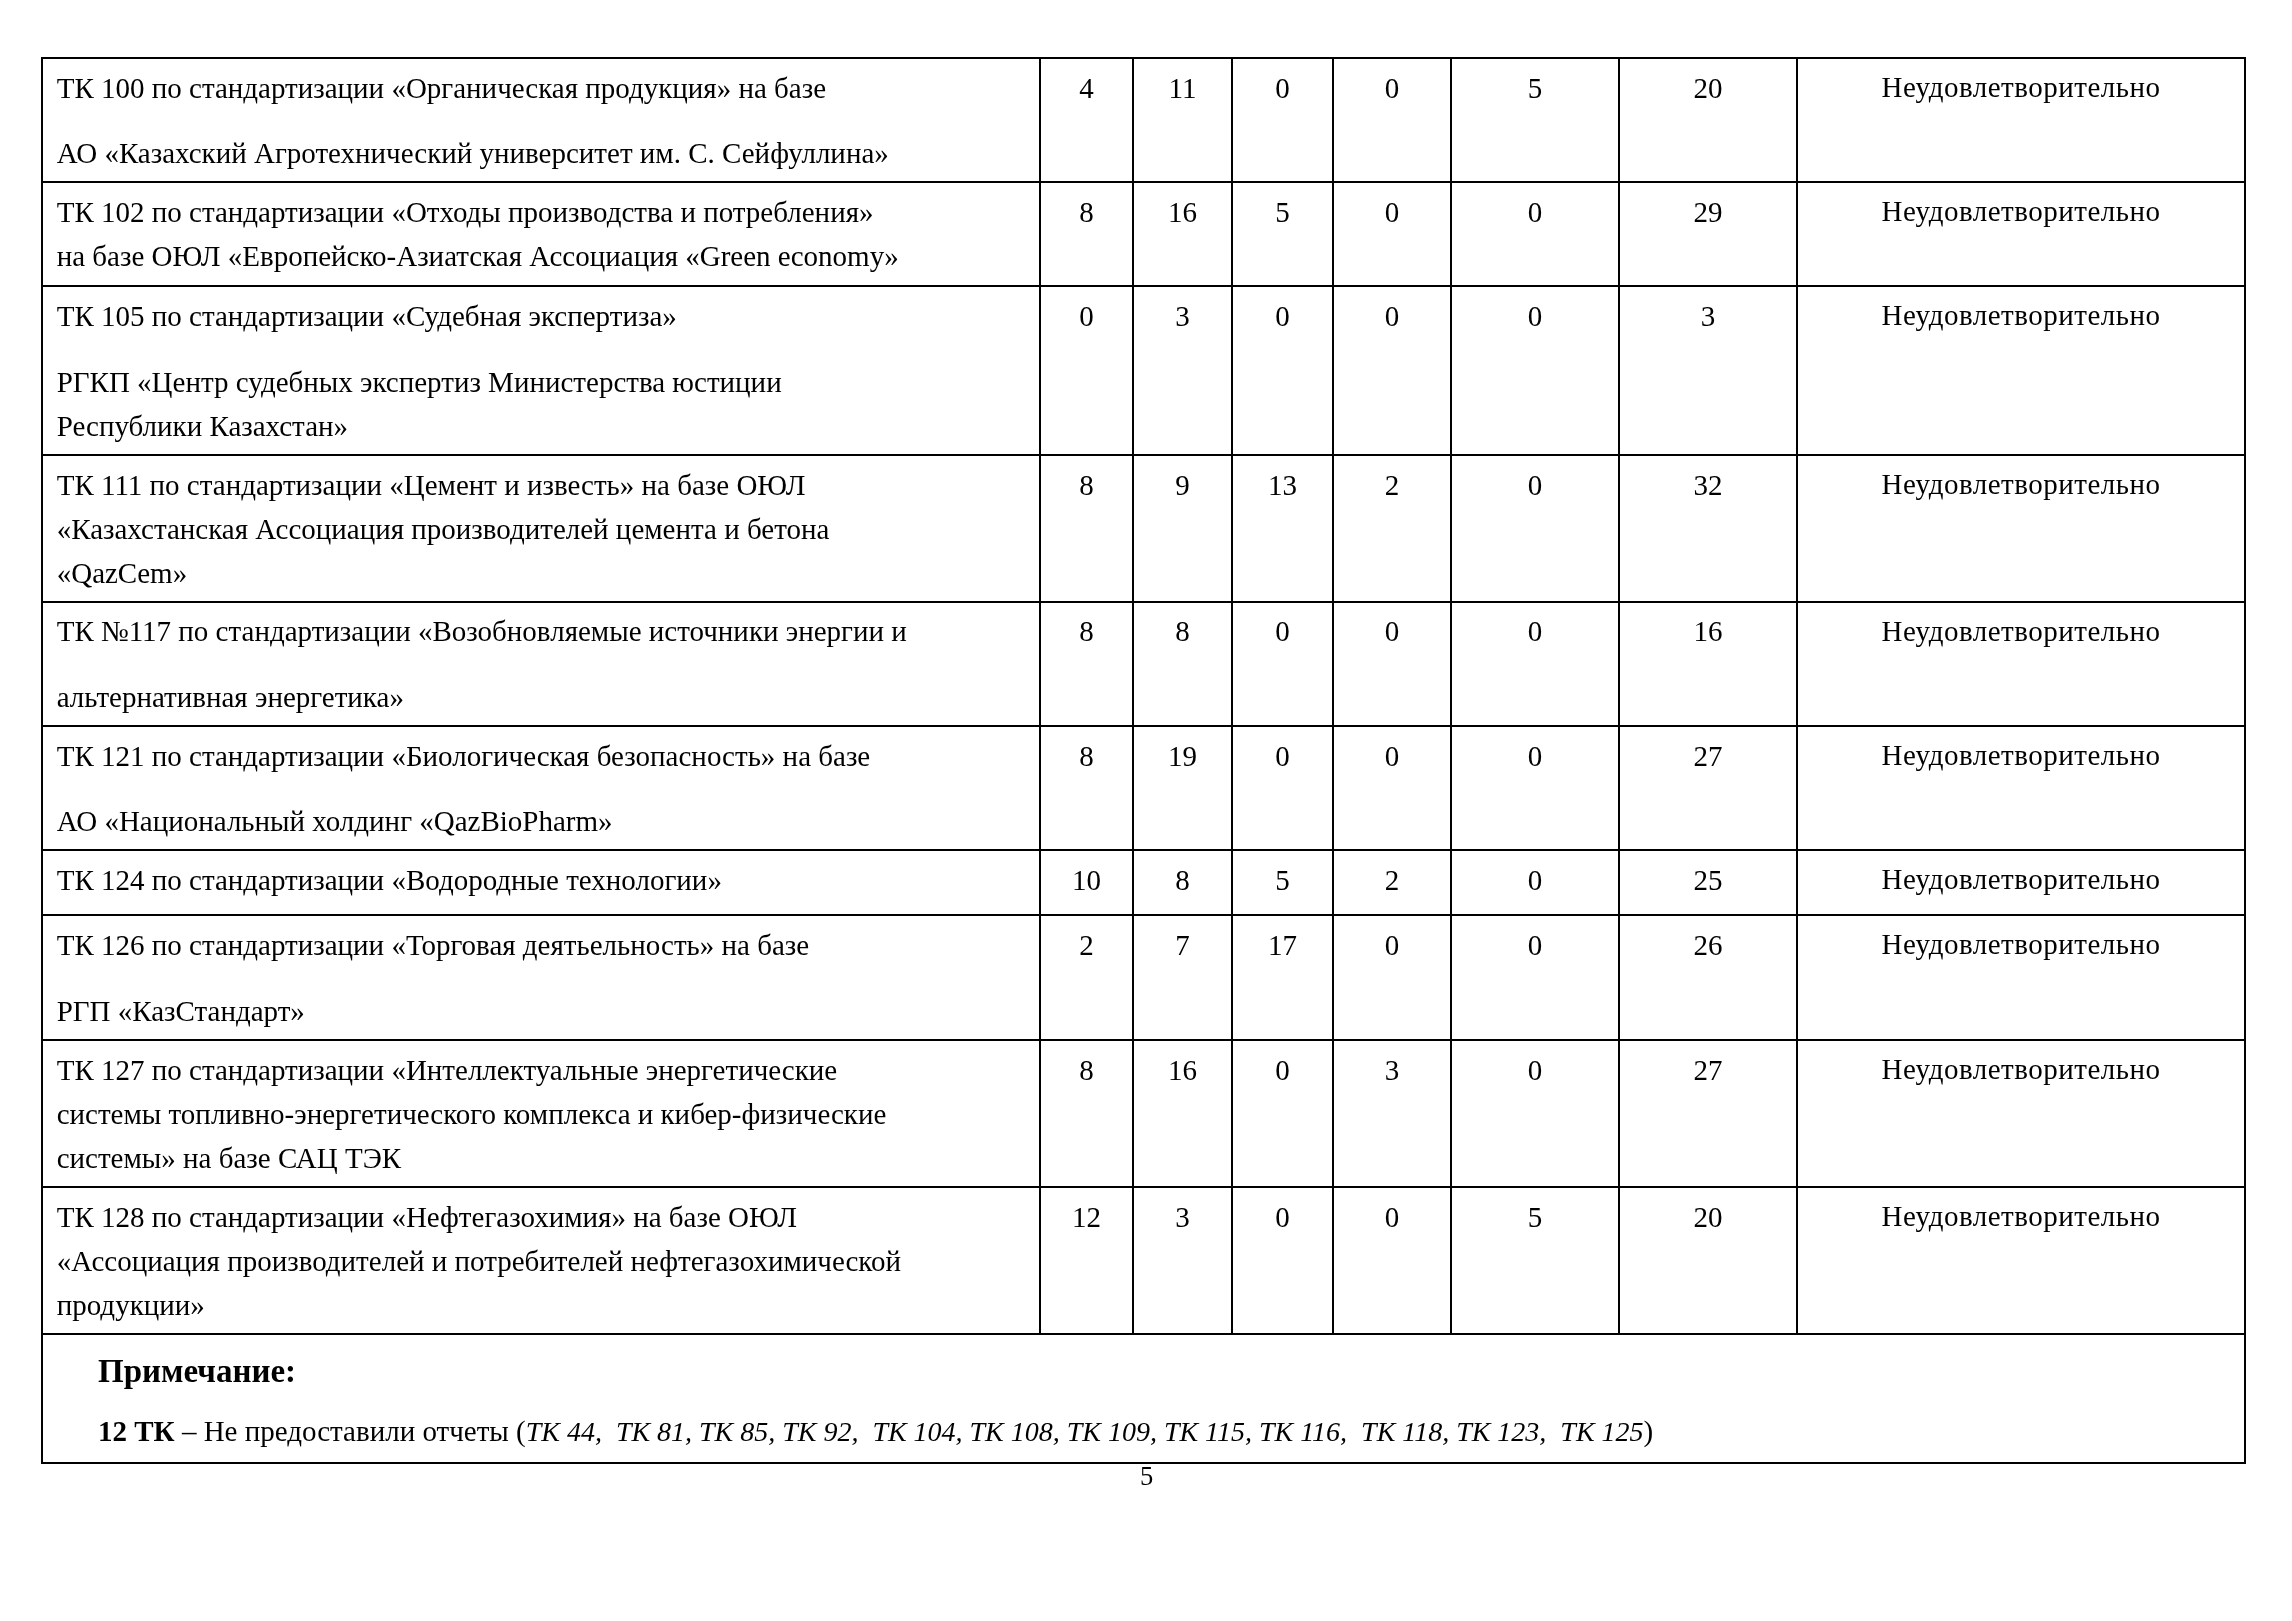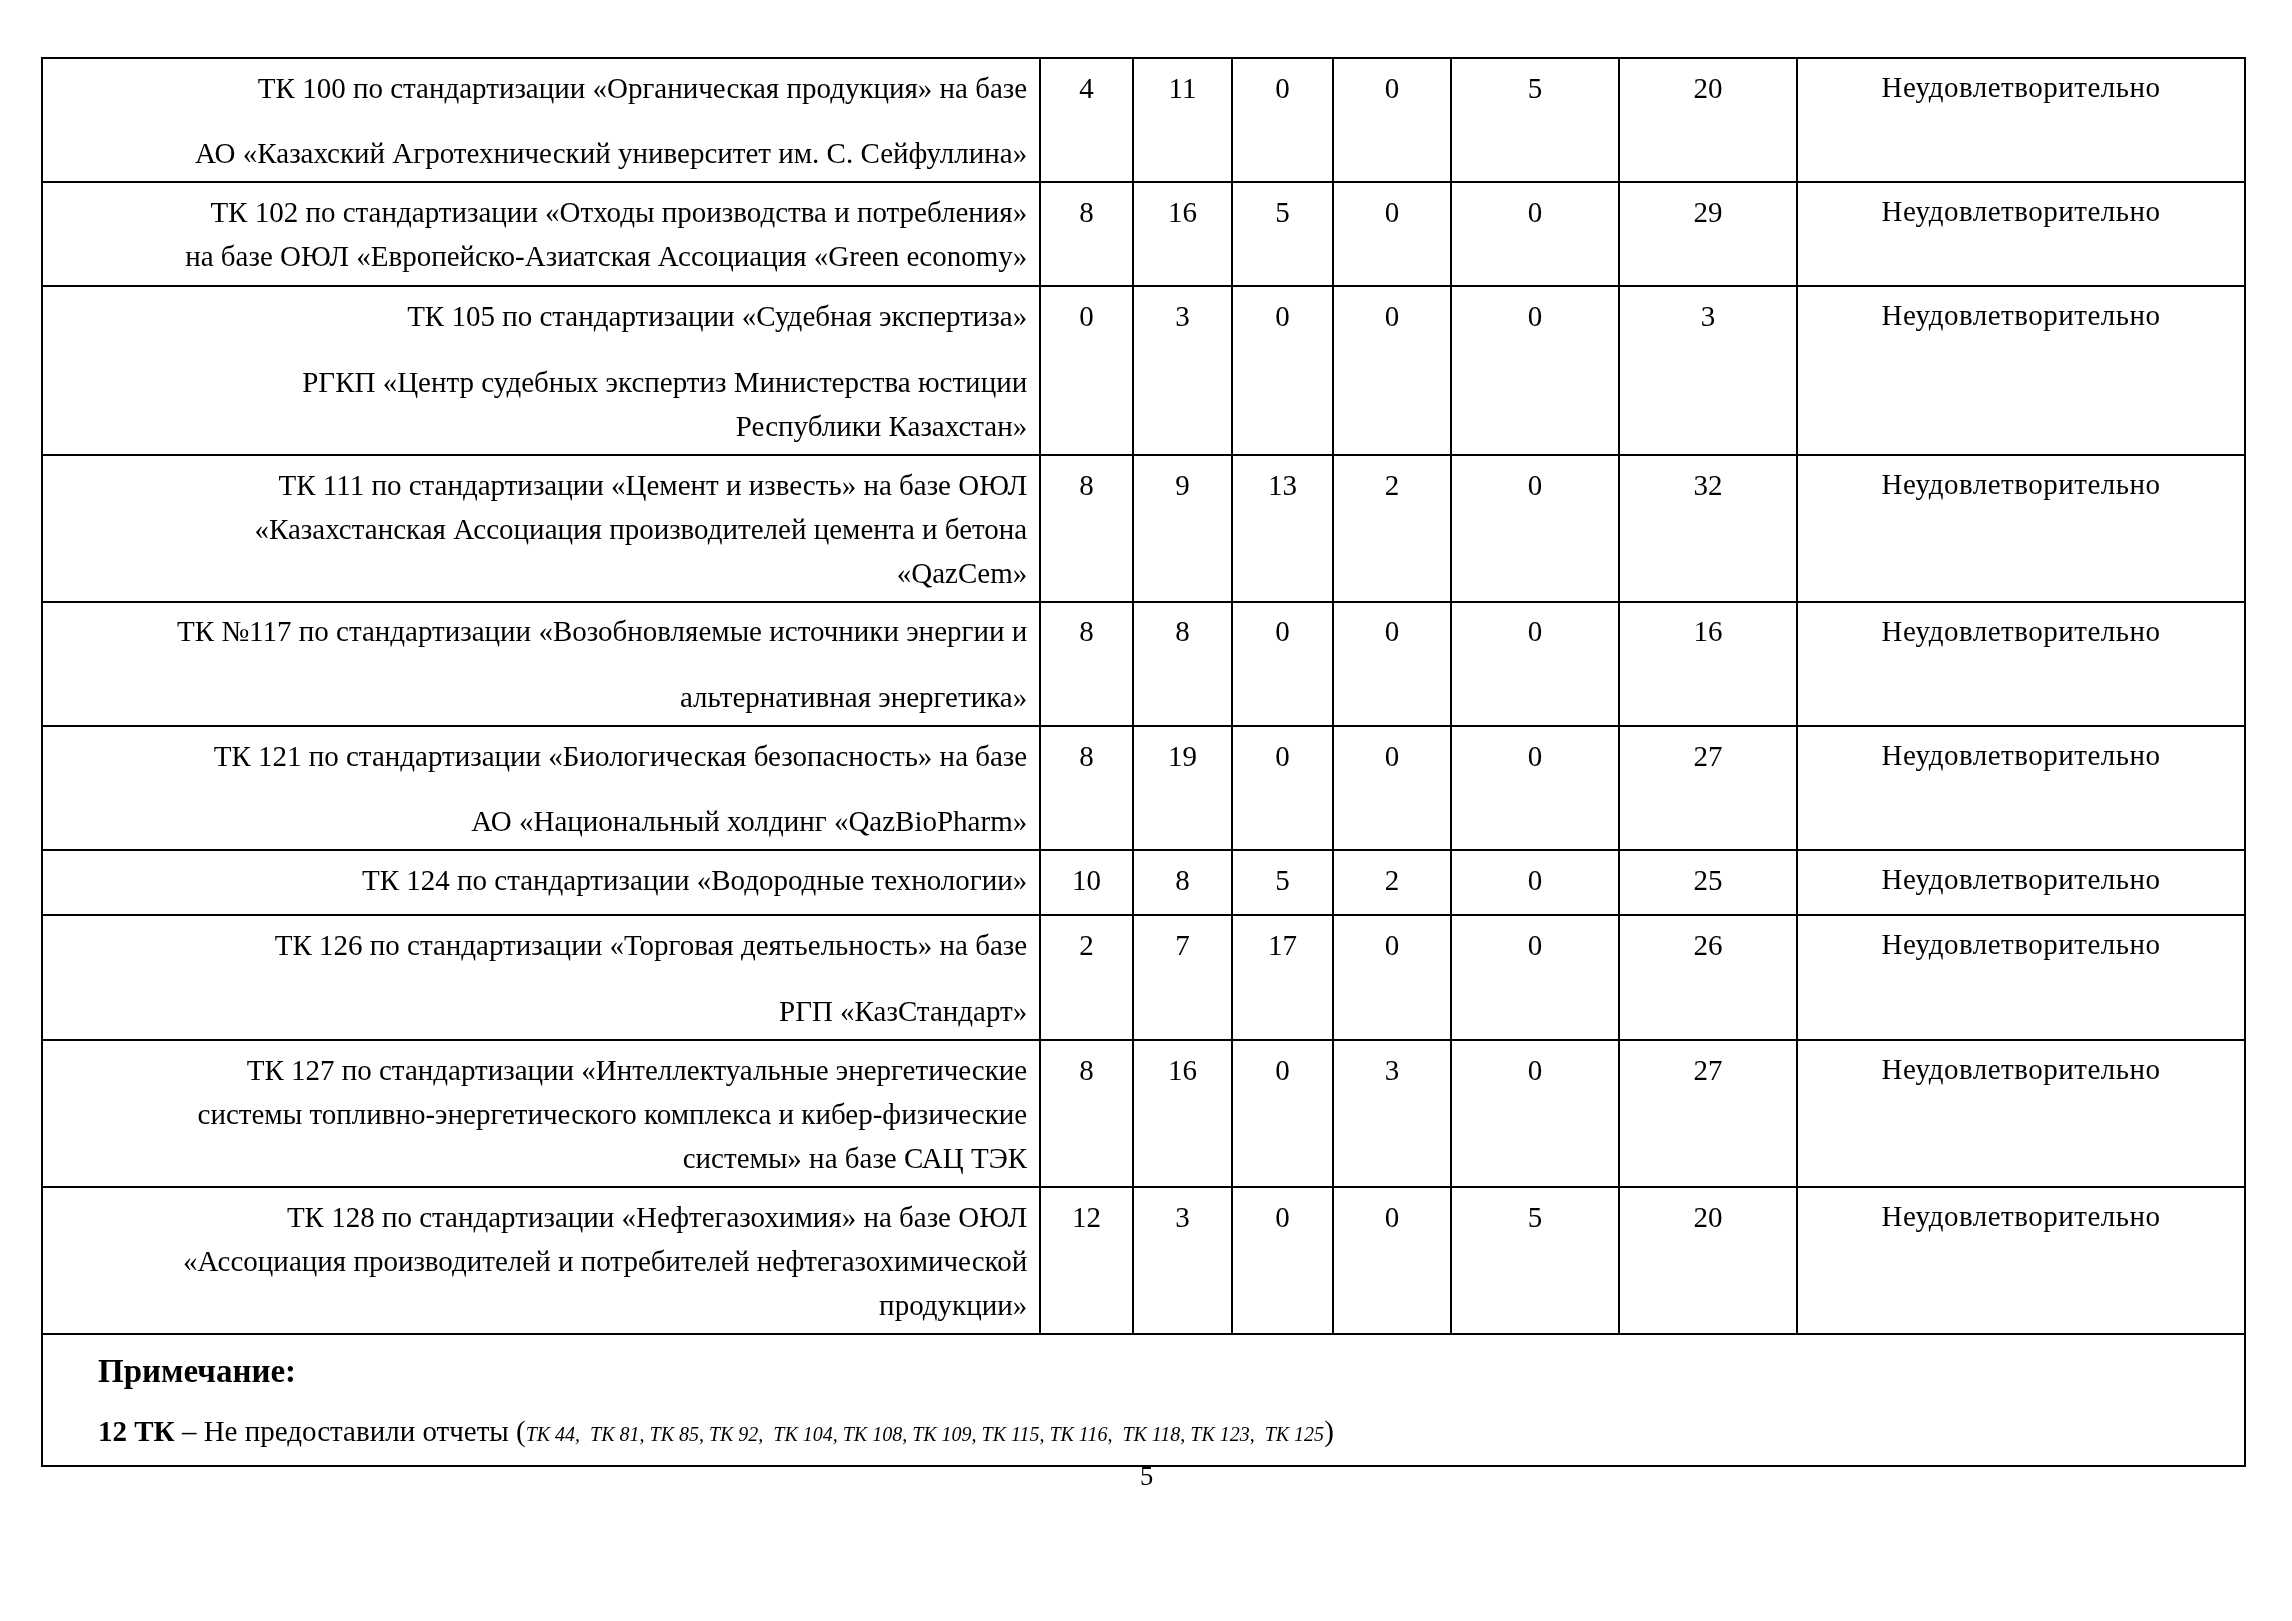--- a/index.html
+++ b/index.html
@@ -33,21 +33,20 @@
     line-height: 44px;
     box-sizing: border-box;
   }
   td.desc {
     text-align: left;
     padding: 6.9px 11.8px 5.9px 13.7px;
   }
   .desc-line {
     white-space: nowrap;
     overflow: visible;
-    text-align: right;
   }
   .line-gap {
     height: 21.6px;
   }
   td.num {
     text-align: center;
     padding-top: 6.9px;
   }
   td.status {
     text-align: center;
@@ -66,21 +65,21 @@
   .note-gap {
     height: 19.6px;
   }
   .note-line {
     font-size: 29px;
     line-height: 41px;
   }
   .note-line .bold { font-weight: bold; }
   .note-line .committees {
     font-style: italic;
-    font-size: 20px;
+    font-size: 28px;
   }
   .pre { white-space: pre-wrap; }
   .page-number {
     position: absolute;
     top: 1462px;
     left: 0;
     width: 2293px;
     text-align: center;
     font-size: 26.5px;
     line-height: 29px;

